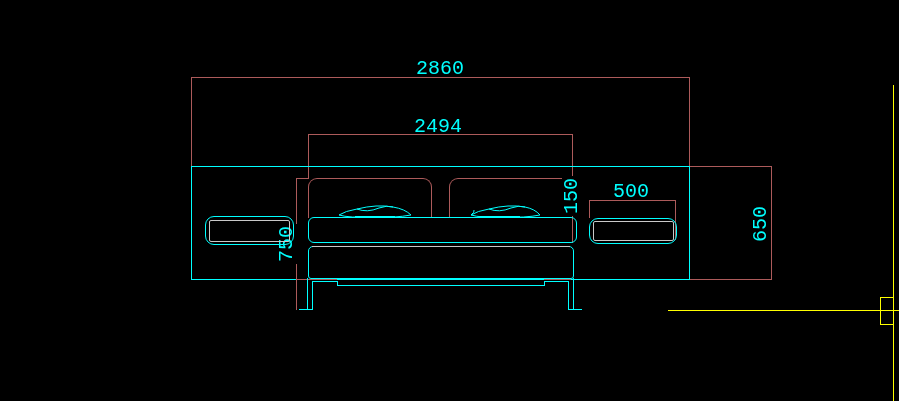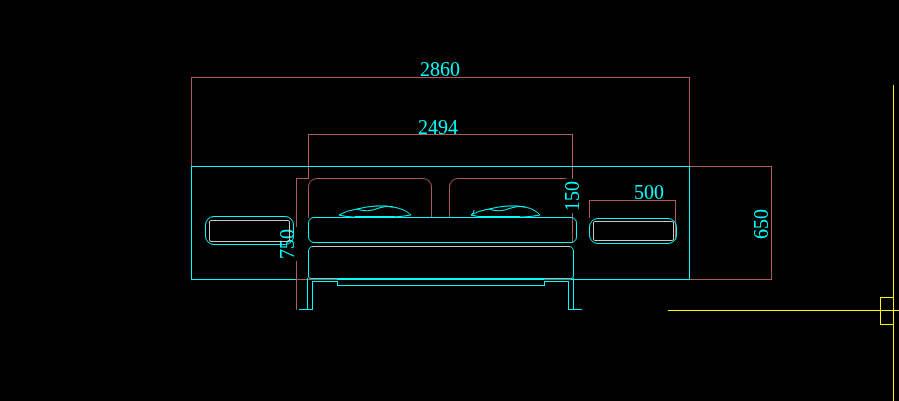--- a/index.html
+++ b/index.html
@@ -8,21 +8,21 @@
     --dim:#ad5b5b;
     --hl:#c9c9c9;
     --cur:#ffff00;
   }
   html,body{margin:0;padding:0;background:#111;}
   #canvas{
     position:relative;
     width:899px;height:401px;
     background:var(--bg);
     overflow:hidden;
-    font-family:Liberation Serif, serif;
+    font-family:Liberation Mono, monospace;
   }
   .ln{position:absolute;}
   .red{background:var(--dim);}
   .cyan{background:var(--geo);}
   .white{background:var(--hl);}
   .yellow{background:var(--cur);}
   .rect{position:absolute;border:1px solid var(--geo);background:transparent;box-sizing:border-box;}
   .rect.red-b{border-color:var(--dim);}
   .rect.white-b{border-color:var(--hl);}
   .rect.yellow-b{border-color:var(--cur);}
@@ -105,21 +105,21 @@
   <div class="ln red" style="left:296px;top:178px;width:1px;height:132px;"></div>
   <div class="ln red" style="left:296px;top:178px;width:13px;height:1px;"></div>
   <div class="dimtext vert" style="left:287px;top:244px;">750</div>
 
   <div class="rect" style="left:205px;top:216px;width:89px;height:29px;border-radius:9px;"></div>
   <div class="rect white-b" style="left:209px;top:220px;width:81px;height:22px;border-radius:2px;"></div>
 
   <div class="ln red" style="left:589px;top:200px;width:87px;height:1px;"></div>
   <div class="ln red" style="left:589px;top:200px;width:1px;height:18px;"></div>
   <div class="ln red" style="left:675px;top:200px;width:1px;height:40px;"></div>
-  <div class="dimtext" style="left:631px;top:192px;margin-left:18px;">500</div>
+  <div class="dimtext" style="left:631px;top:192px;">500</div>
   <div class="rect" style="left:589px;top:218px;width:88px;height:26px;border-radius:9px;"></div>
   <div class="rect white-b" style="left:593px;top:221px;width:81px;height:20px;border-radius:2px;"></div>
 
   <div class="ln yellow" style="left:668px;top:310px;width:231px;height:1px;"></div>
   <div class="ln yellow" style="left:893px;top:85px;width:1px;height:316px;"></div>
   <div class="rect yellow-b" style="left:880px;top:297px;width:14px;height:28px;"></div>
 
 </div>
 
 </body></html>

